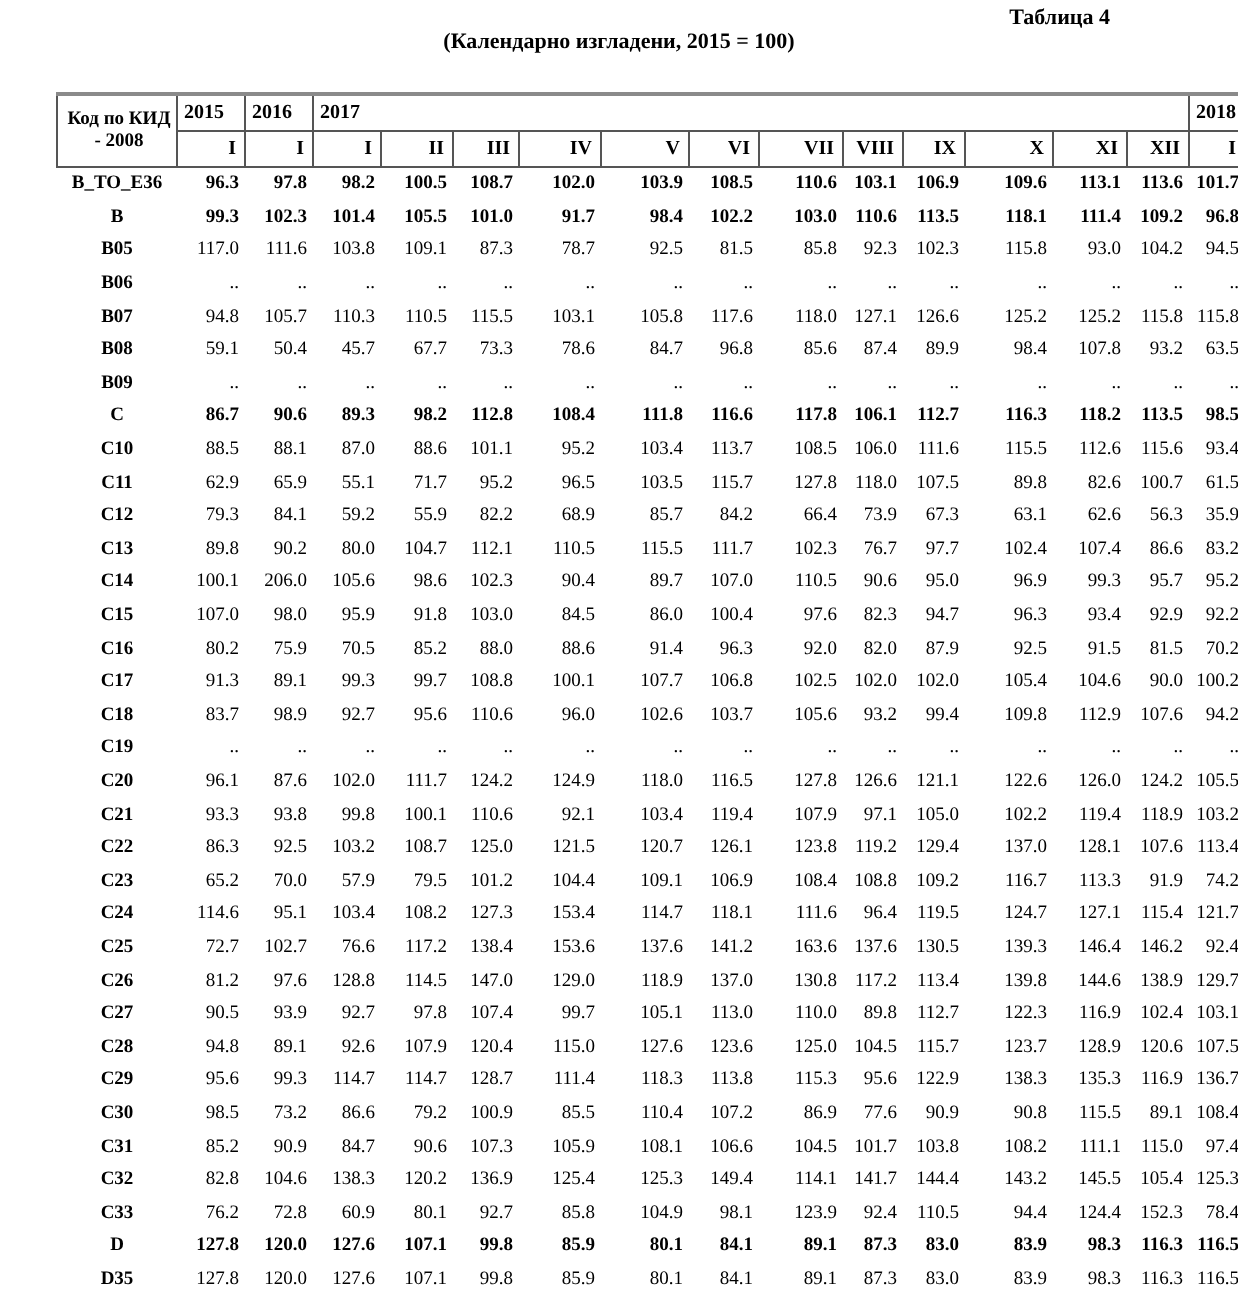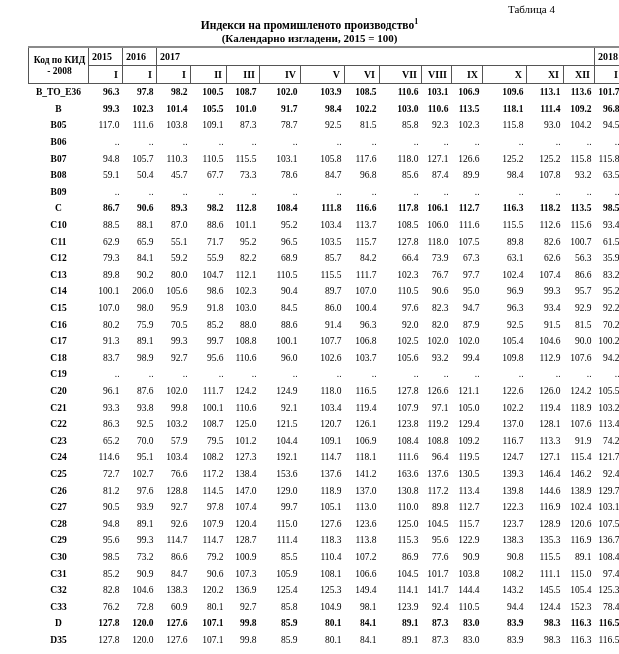--- a/index.html
+++ b/index.html
@@ -13,21 +13,21 @@
     height: 654px;
     background: #ffffff;
     overflow: hidden;
     font-family: "Liberation Serif", serif;
     color: #000000;
   }
   .table-label {
     position: absolute;
     top: 3px;
     right: 64px;
-    font-weight: normal;
+    font-weight: bold;
     font-size: 11px;
   }
   .title-wrap {
     position: absolute;
     top: 15px;
     left: 0;
     width: 100%;
     text-align: center;
   }
   .title {
@@ -86,21 +86,20 @@
   tbody tr.bold td { font-weight: bold; }
 </style>
 </head>
 <body>
 
 <div class="page">
 
   <div class="table-label">Таблица 4</div>
 
   <div class="title-wrap">
-    <div class="title"><span>Индекси на промишленото производство</span><sup>1</sup></div>
     <div class="subtitle">(Календарно изгладени, 2015 = 100)</div>
   </div>
 
   <table class="idx">
     <colgroup>
       <col style="width:60px">
       <col style="width:34px">
         <col style="width:34px">
       <col style="width:34px">
         <col style="width:36px">
@@ -539,21 +538,21 @@
           <td>91.9</td>
           <td>74.2</td>
         </tr>
         <tr>
           <td class="code">C24</td>
           <td>114.6</td>
           <td>95.1</td>
           <td>103.4</td>
           <td>108.2</td>
           <td>127.3</td>
-          <td>192.1</td>
+          <td>153.4</td>
           <td>114.7</td>
           <td>118.1</td>
           <td>111.6</td>
           <td>96.4</td>
           <td>119.5</td>
           <td>124.7</td>
           <td>127.1</td>
           <td>115.4</td>
           <td>121.7</td>
         </tr>

